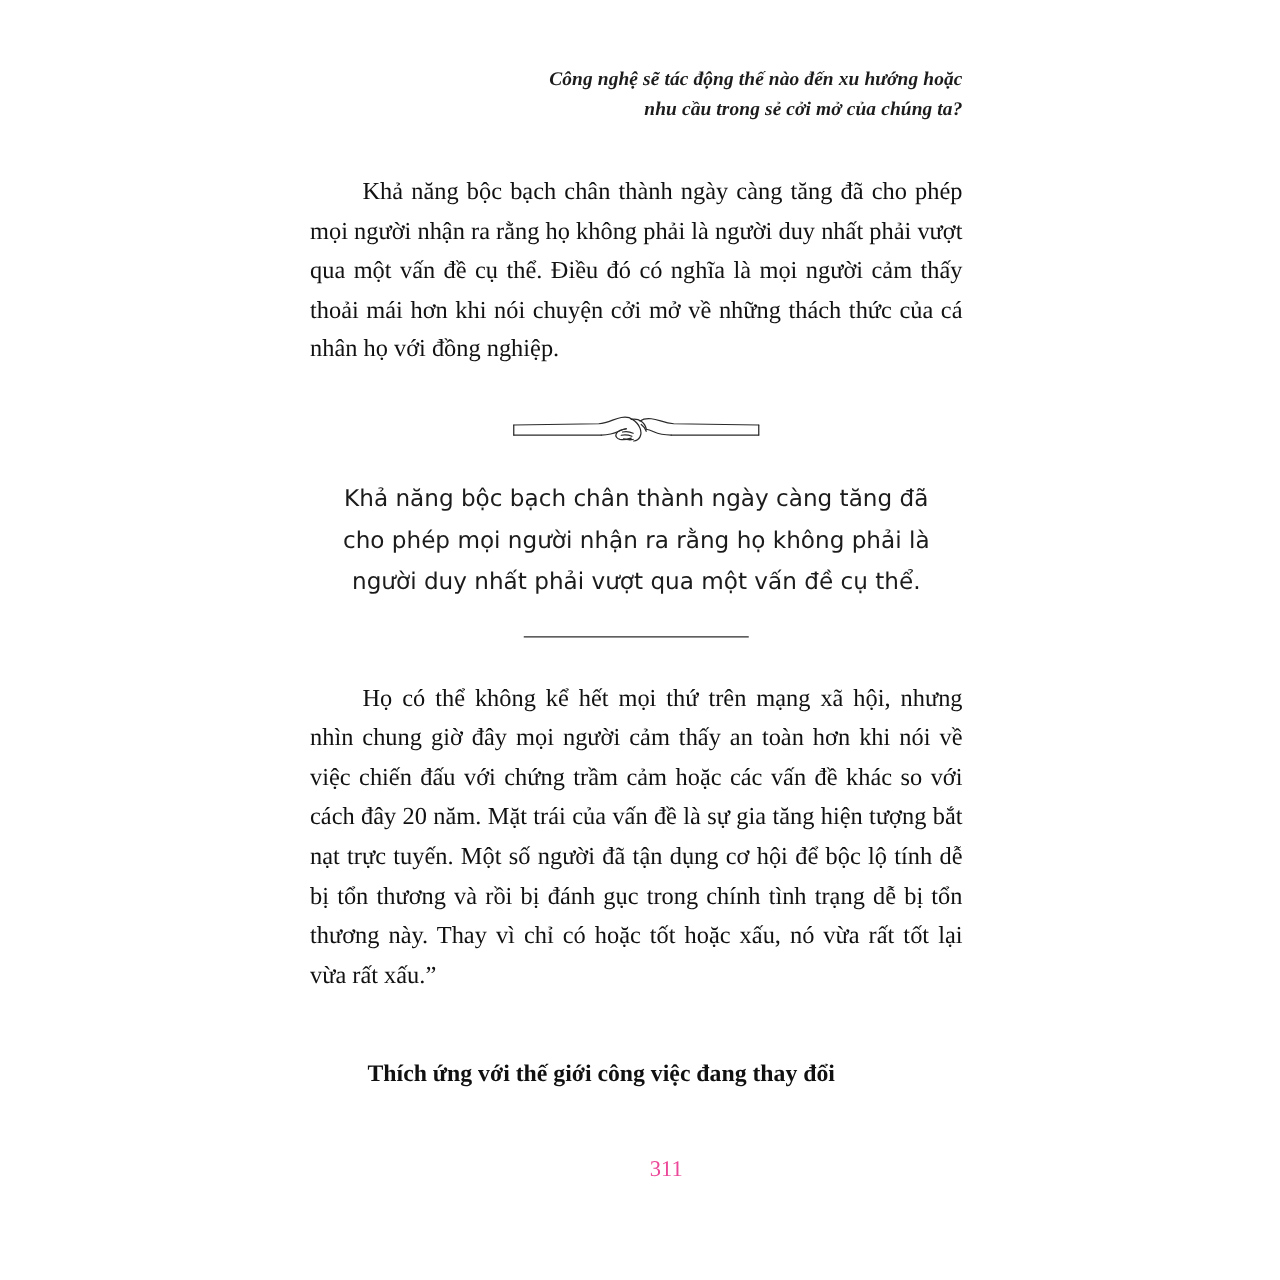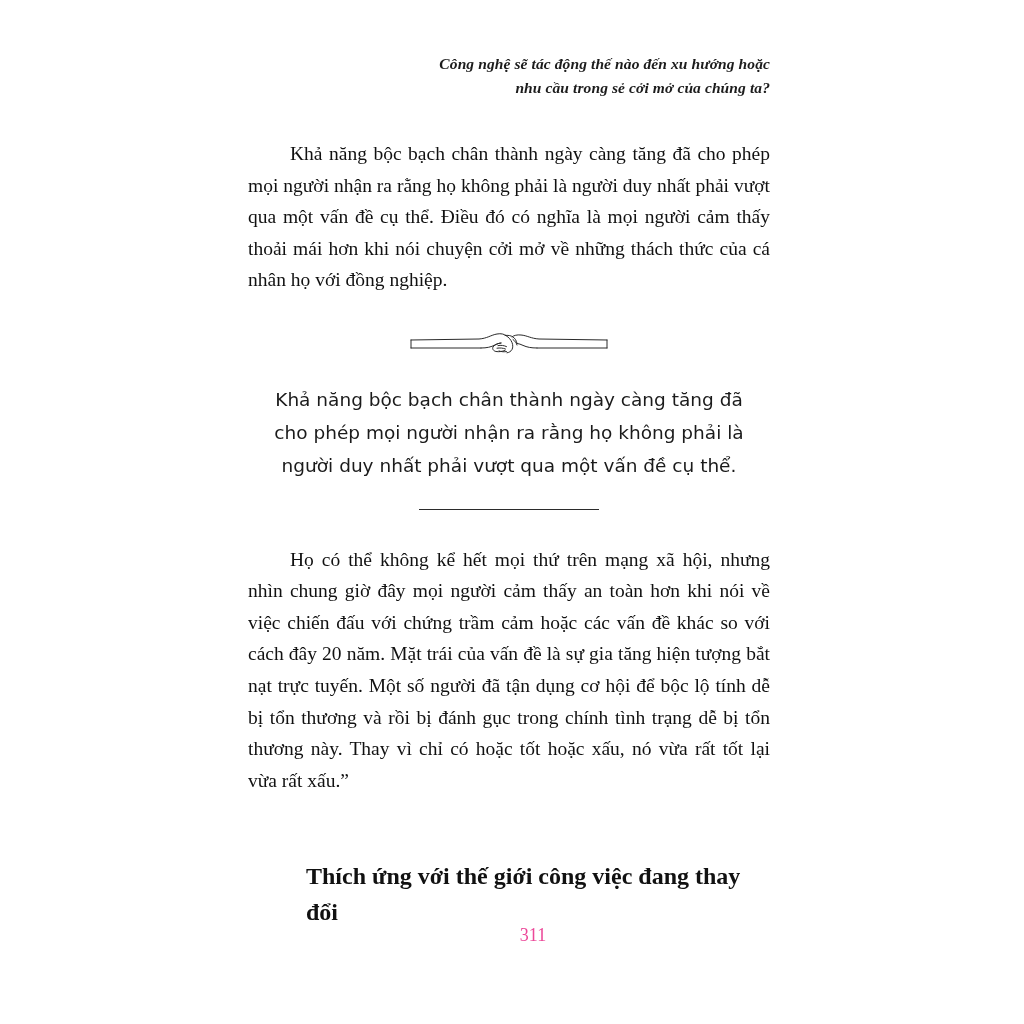--- a/index.html
+++ b/index.html
@@ -71,23 +71,23 @@
     height: 1px;
     background: #2b2b2b;
     margin: 26px auto 0 auto;
   }
   .space-md { height: 34px; }
   .space-lg { height: 46px; }
 
   .subhead {
     font-family: "Liberation Serif", serif;
     font-weight: bold;
-    font-size: 24px;
+    font-size: 19px;
     line-height: 1.5;
-    margin: 16px;
+    margin: 4px;
     padding-left: 42px;
     color: #111111;
   }
   .subhead-gap { height: 10px; }
 
   .folio {
     position: absolute;
     left: 0;
     right: 0;
     top: 925px;

